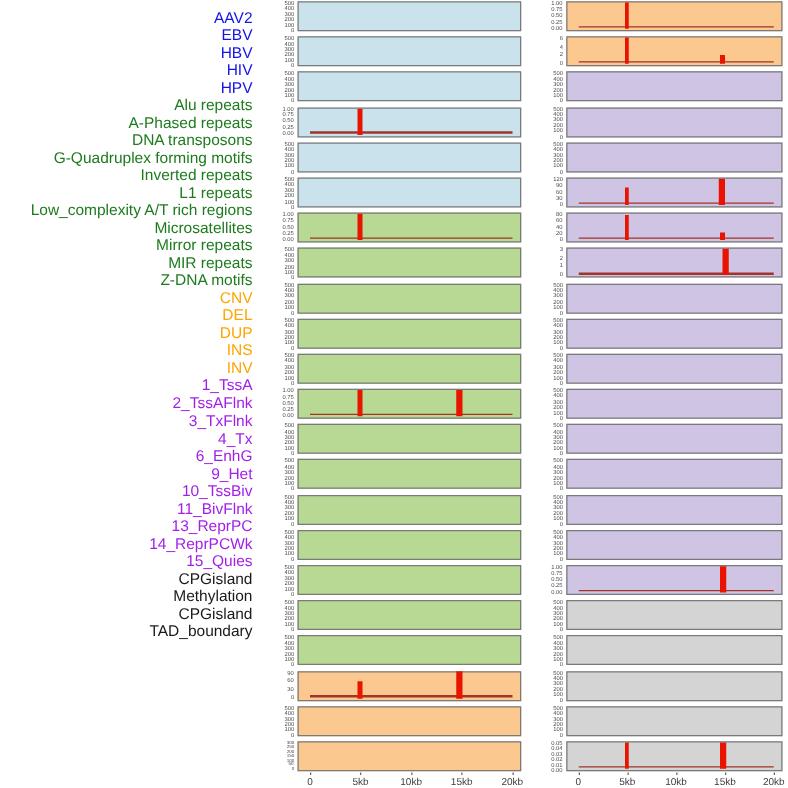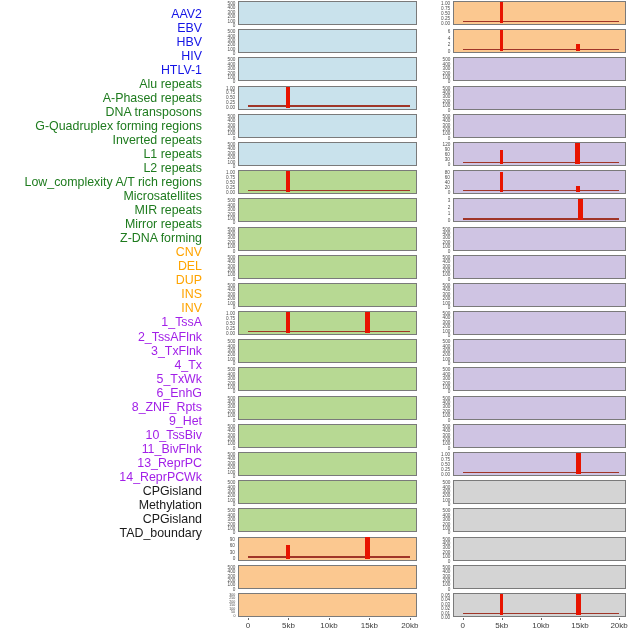--- a/index.html
+++ b/index.html
@@ -45,50 +45,48 @@
 </style>
 </head>
 <body>
 
 <div id="fig">
   <div id="labels">
       <div class="rlabel c-virus">AAV2</div>
       <div class="rlabel c-virus">EBV</div>
       <div class="rlabel c-virus">HBV</div>
       <div class="rlabel c-virus">HIV</div>
-      <div class="rlabel c-virus">HTLV-1</div>
+      <div class="rlabel c-virus">HPV</div>
       <div class="rlabel c-repeat">Alu repeats</div>
       <div class="rlabel c-repeat">A-Phased repeats</div>
       <div class="rlabel c-repeat">DNA transposons</div>
-      <div class="rlabel c-repeat">G-Quadruplex forming regions</div>
+      <div class="rlabel c-repeat">G-Quadruplex forming motifs</div>
       <div class="rlabel c-repeat">Inverted repeats</div>
       <div class="rlabel c-repeat">L1 repeats</div>
-      <div class="rlabel c-repeat">L2 repeats</div>
       <div class="rlabel c-repeat">Low_complexity A/T rich regions</div>
       <div class="rlabel c-repeat">Microsatellites</div>
+      <div class="rlabel c-repeat">Mirror repeats</div>
       <div class="rlabel c-repeat">MIR repeats</div>
-      <div class="rlabel c-repeat">Mirror repeats</div>
-      <div class="rlabel c-repeat">Z-DNA forming</div>
+      <div class="rlabel c-repeat">Z-DNA motifs</div>
       <div class="rlabel c-sv">CNV</div>
       <div class="rlabel c-sv">DEL</div>
       <div class="rlabel c-sv">DUP</div>
       <div class="rlabel c-sv">INS</div>
       <div class="rlabel c-sv">INV</div>
       <div class="rlabel c-chromatin">1_TssA</div>
       <div class="rlabel c-chromatin">2_TssAFlnk</div>
       <div class="rlabel c-chromatin">3_TxFlnk</div>
       <div class="rlabel c-chromatin">4_Tx</div>
-      <div class="rlabel c-chromatin">5_TxWk</div>
       <div class="rlabel c-chromatin">6_EnhG</div>
-      <div class="rlabel c-chromatin">8_ZNF_Rpts</div>
       <div class="rlabel c-chromatin">9_Het</div>
       <div class="rlabel c-chromatin">10_TssBiv</div>
       <div class="rlabel c-chromatin">11_BivFlnk</div>
       <div class="rlabel c-chromatin">13_ReprPC</div>
       <div class="rlabel c-chromatin">14_ReprPCWk</div>
+      <div class="rlabel c-chromatin">15_Quies</div>
       <div class="rlabel c-other">CPGisland</div>
       <div class="rlabel c-other">Methylation</div>
       <div class="rlabel c-other">CPGisland</div>
       <div class="rlabel c-other">TAD_boundary</div>
     </div>
   <div id="col-left" class="col">
       <div class="panel">
     <div class="yticks">
           <span>500</span>
           <span>400</span>

